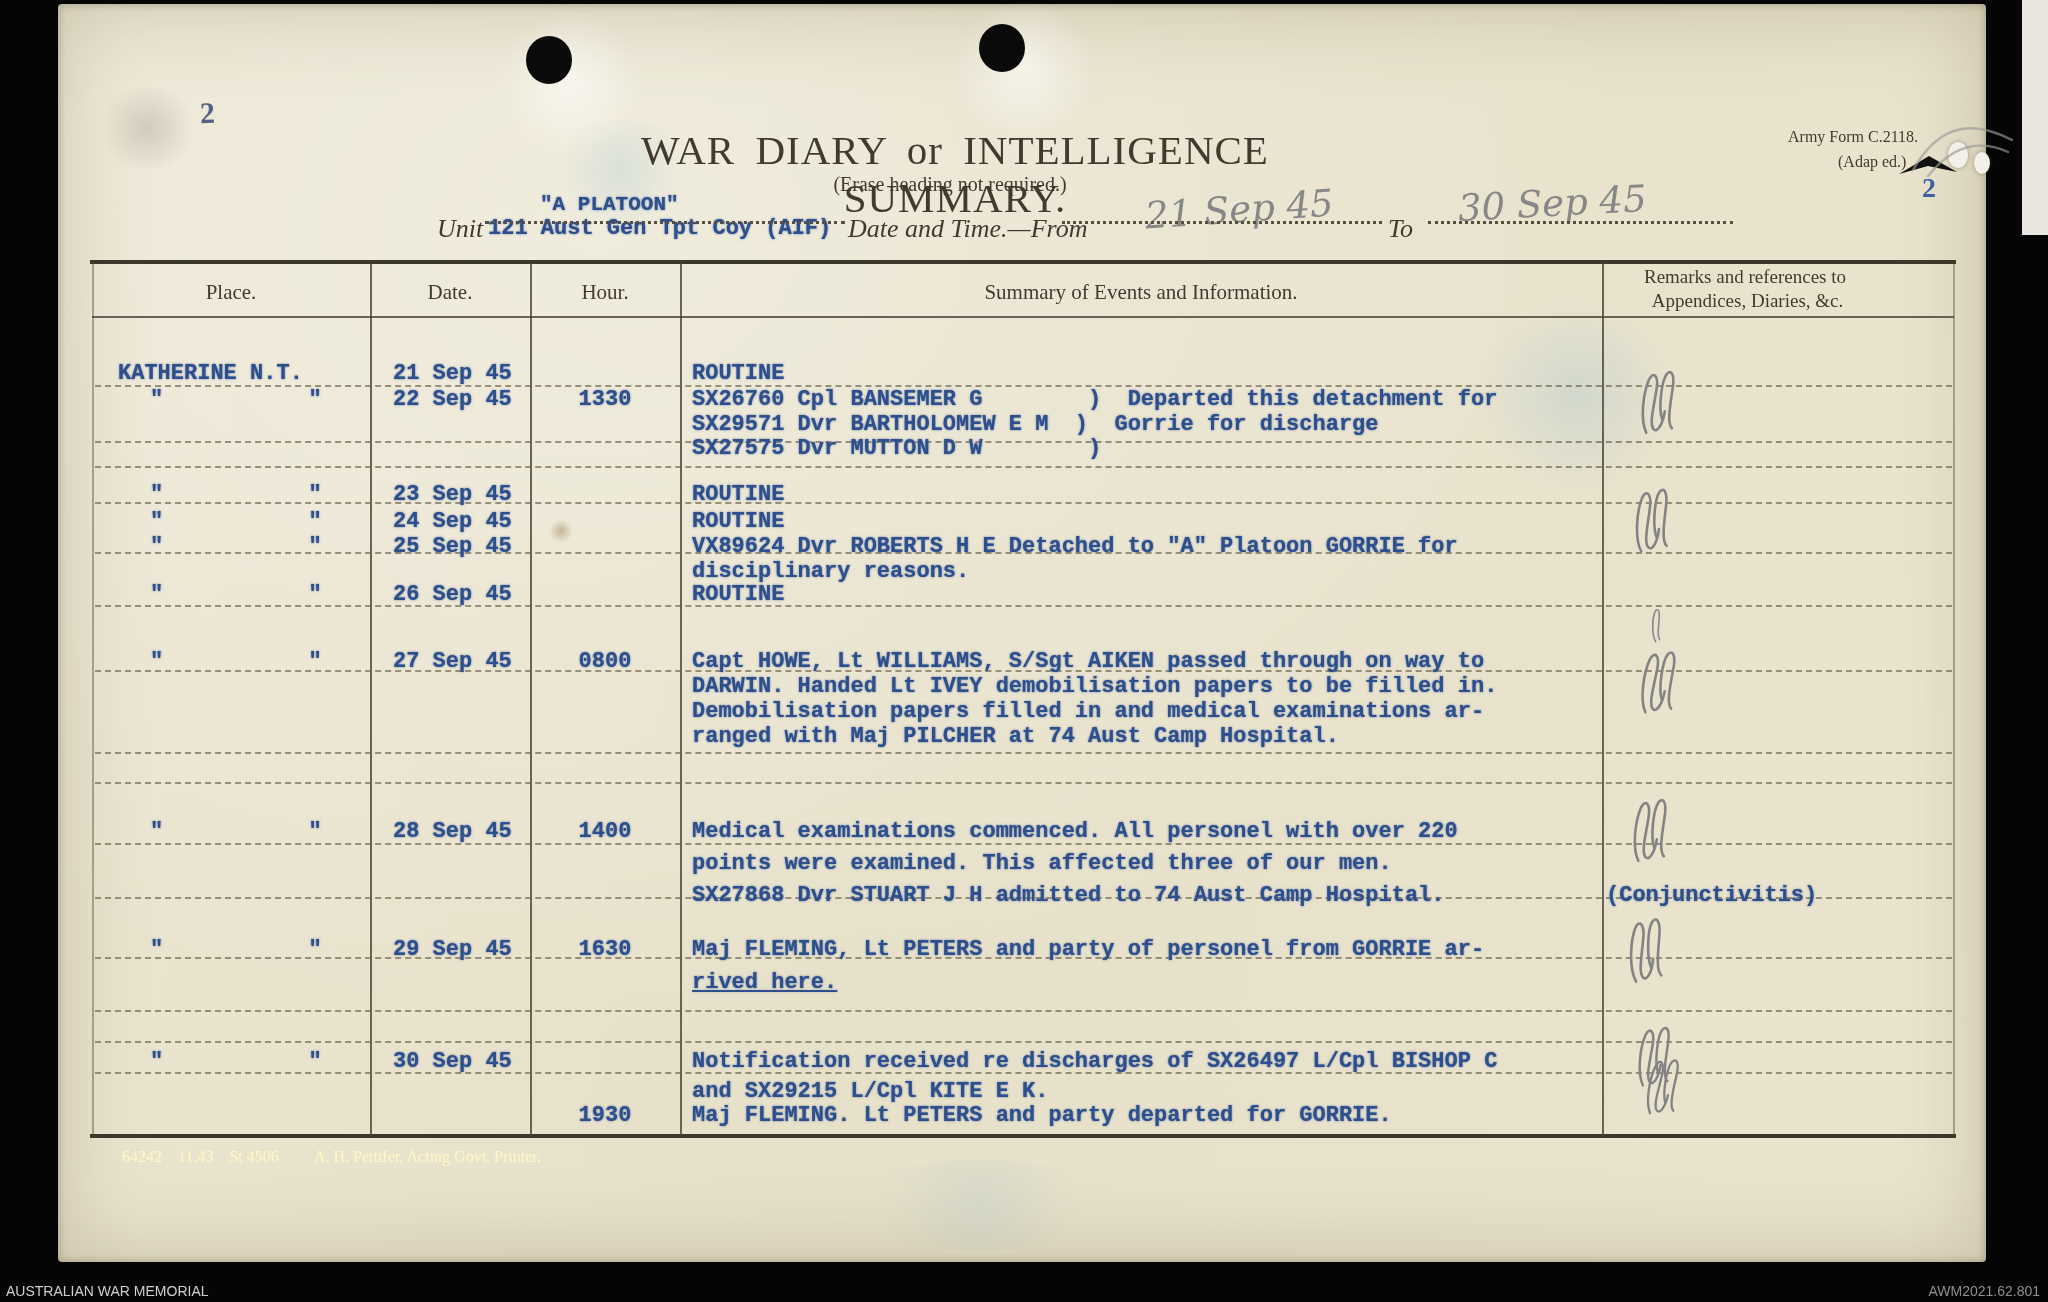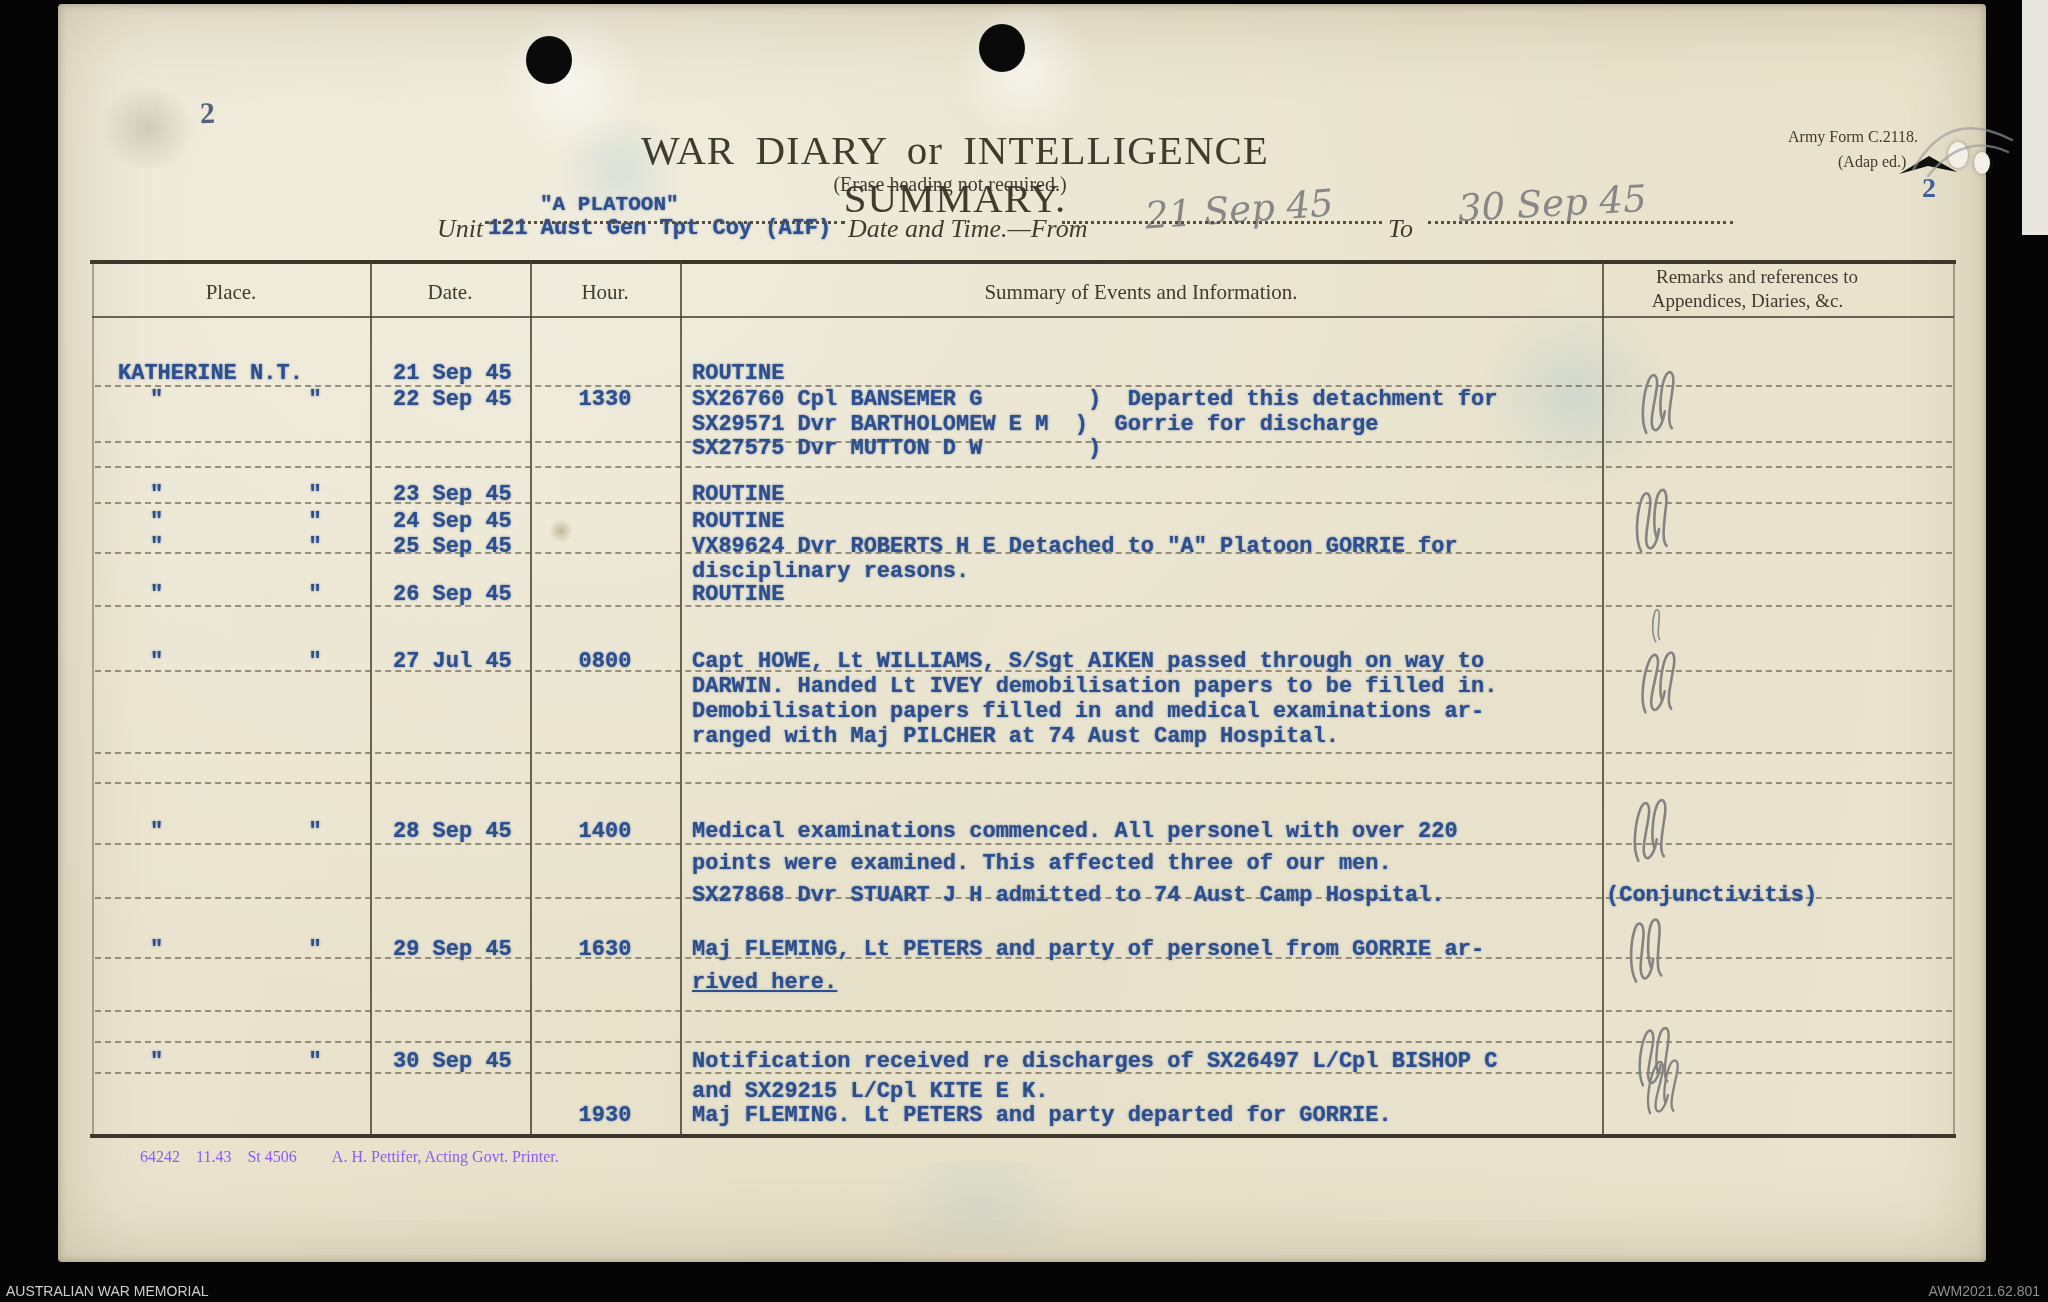--- a/index.html
+++ b/index.html
@@ -89,21 +89,21 @@
   <div class="vl" style="left:370px;"></div>
   <div class="vl" style="left:530px;"></div>
   <div class="vl" style="left:680px;"></div>
   <div class="vl" style="left:1602px;"></div>
   <div class="vl" style="left:1953px;opacity:.5;"></div>
 
   <div class="ser center" style="left:92px;top:280px;width:278px;font-size:21px;">Place.</div>
   <div class="ser center" style="left:370px;top:280px;width:160px;font-size:21px;">Date.</div>
   <div class="ser center" style="left:530px;top:280px;width:150px;font-size:21px;">Hour.</div>
   <div class="ser center" style="left:680px;top:280px;width:922px;font-size:21px;">Summary of Events and Information.</div>
-  <div class="ser center" style="left:1602px;top:266px;width:286px;font-size:19px;padding-left:12px;">Remarks and references to</div>
+  <div class="ser center" style="left:1602px;top:266px;width:286px;font-size:19px;">Remarks and references to</div>
   <div class="ser center" style="left:1602px;top:290px;width:291px;font-size:19px;font-family:Liberation Serif, serif;">Appendices, Diaries, &amp;c.</div>
 
   <div class="dash" style="top:385px;"></div>
   <div class="dash" style="top:441px;"></div>
   <div class="dash" style="top:466px;"></div>
   <div class="dash" style="top:502px;"></div>
   <div class="dash" style="top:552px;"></div>
   <div class="dash" style="top:605px;"></div>
   <div class="dash" style="top:670px;"></div>
   <div class="dash" style="top:752px;"></div>
@@ -137,21 +137,21 @@
   <div class="t" style="left:150px;top:535px;">"           "</div>
   <div class="t" style="left:393px;top:535px;">25 Sep 45</div>
   <div class="t" style="left:692px;top:535px;">VX89624 Dvr ROBERTS H E Detached to "A" Platoon GORRIE for</div>
   <div class="t" style="left:692px;top:560px;">disciplinary reasons.</div>
 
   <div class="t" style="left:150px;top:583px;">"           "</div>
   <div class="t" style="left:393px;top:583px;">26 Sep 45</div>
   <div class="t" style="left:692px;top:583px;">ROUTINE</div>
 
   <div class="t" style="left:150px;top:650px;">"           "</div>
-  <div class="t" style="left:393px;top:650px;">27 Jul 45</div>
+  <div class="t" style="left:393px;top:650px;">27 Sep 45</div>
   <div class="t hour" style="left:550px;top:650px;">0800</div>
   <div class="t" style="left:692px;top:650px;">Capt HOWE, Lt WILLIAMS, S/Sgt AIKEN passed through on way to</div>
   <div class="t" style="left:692px;top:700px;">Demobilisation papers filled in and medical examinations ar-</div>
   <div class="t" style="left:692px;top:675px;">DARWIN. Handed Lt IVEY demobilisation papers to be filled in.</div>
   <div class="t" style="left:692px;top:725px;">ranged with Maj PILCHER at 74 Aust Camp Hospital.</div>
 
   <div class="t" style="left:150px;top:820px;">"           "</div>
   <div class="t" style="left:393px;top:820px;">28 Sep 45</div>
   <div class="t hour" style="left:550px;top:820px;">1400</div>
   <div class="t" style="left:692px;top:820px;">Medical examinations commenced. All personel with over 220</div>
@@ -191,18 +191,18 @@
   <svg class="sig" style="left:1624px;top:916px;transform:rotate(-14deg);" width="48" height="78">
       <path d="M6 62 C2 48 10 22 18 10 C24 2 28 8 24 20 C18 38 10 54 14 60 C17 64 24 56 28 44 M24 52 C22 40 30 14 36 8 C42 3 44 10 40 22 C34 40 28 56 32 62" fill="none" stroke="#838383" stroke-width="2.6" stroke-linecap="round"></path>
     </svg>
   <svg class="sig" style="left:1632px;top:1022px;transform:rotate(-10deg) scale(.95);" width="48" height="78">
       <path d="M6 62 C2 48 10 22 18 10 C24 2 28 8 24 20 C18 38 10 54 14 60 C17 64 24 56 28 44 M24 52 C22 40 30 14 36 8 C42 3 44 10 40 22 C34 40 28 56 32 62" fill="none" stroke="#838383" stroke-width="2.6" stroke-linecap="round"></path>
     </svg>
   <svg class="sig" style="left:1640px;top:1052px;transform:rotate(-6deg) scale(.9);" width="48" height="78">
       <path d="M6 62 C2 48 10 22 18 10 C24 2 28 8 24 20 C18 38 10 54 14 60 C17 64 24 56 28 44 M24 52 C22 40 30 14 36 8 C42 3 44 10 40 22 C34 40 28 56 32 62" fill="none" stroke="#838383" stroke-width="2.6" stroke-linecap="round"></path>
     </svg>
 
-  <div class="ser" style="left:140px;top:1148px;font-size:16px;white-space:pre;color:#8b5cf6;">64242    11.43    St 4506         A. H. Pettifer, Acting Govt. Printer.</div>
+  <div class="ser" style="left:122px;top:1148px;font-size:16px;white-space:pre;color:#fef9c3;">64242    11.43    St 4506         A. H. Pettifer, Acting Govt. Printer.</div>
 
   <div class="bar-caption" style="left:6px;top:1283px;color:#cfcfcf;">AUSTRALIAN WAR MEMORIAL</div>
   <div class="bar-caption" style="right:8px;top:1283px;color:#8f8f8f;text-align:right;position:absolute;">AWM2021.62.801</div>
 
 </div>
 
 </body></html>

